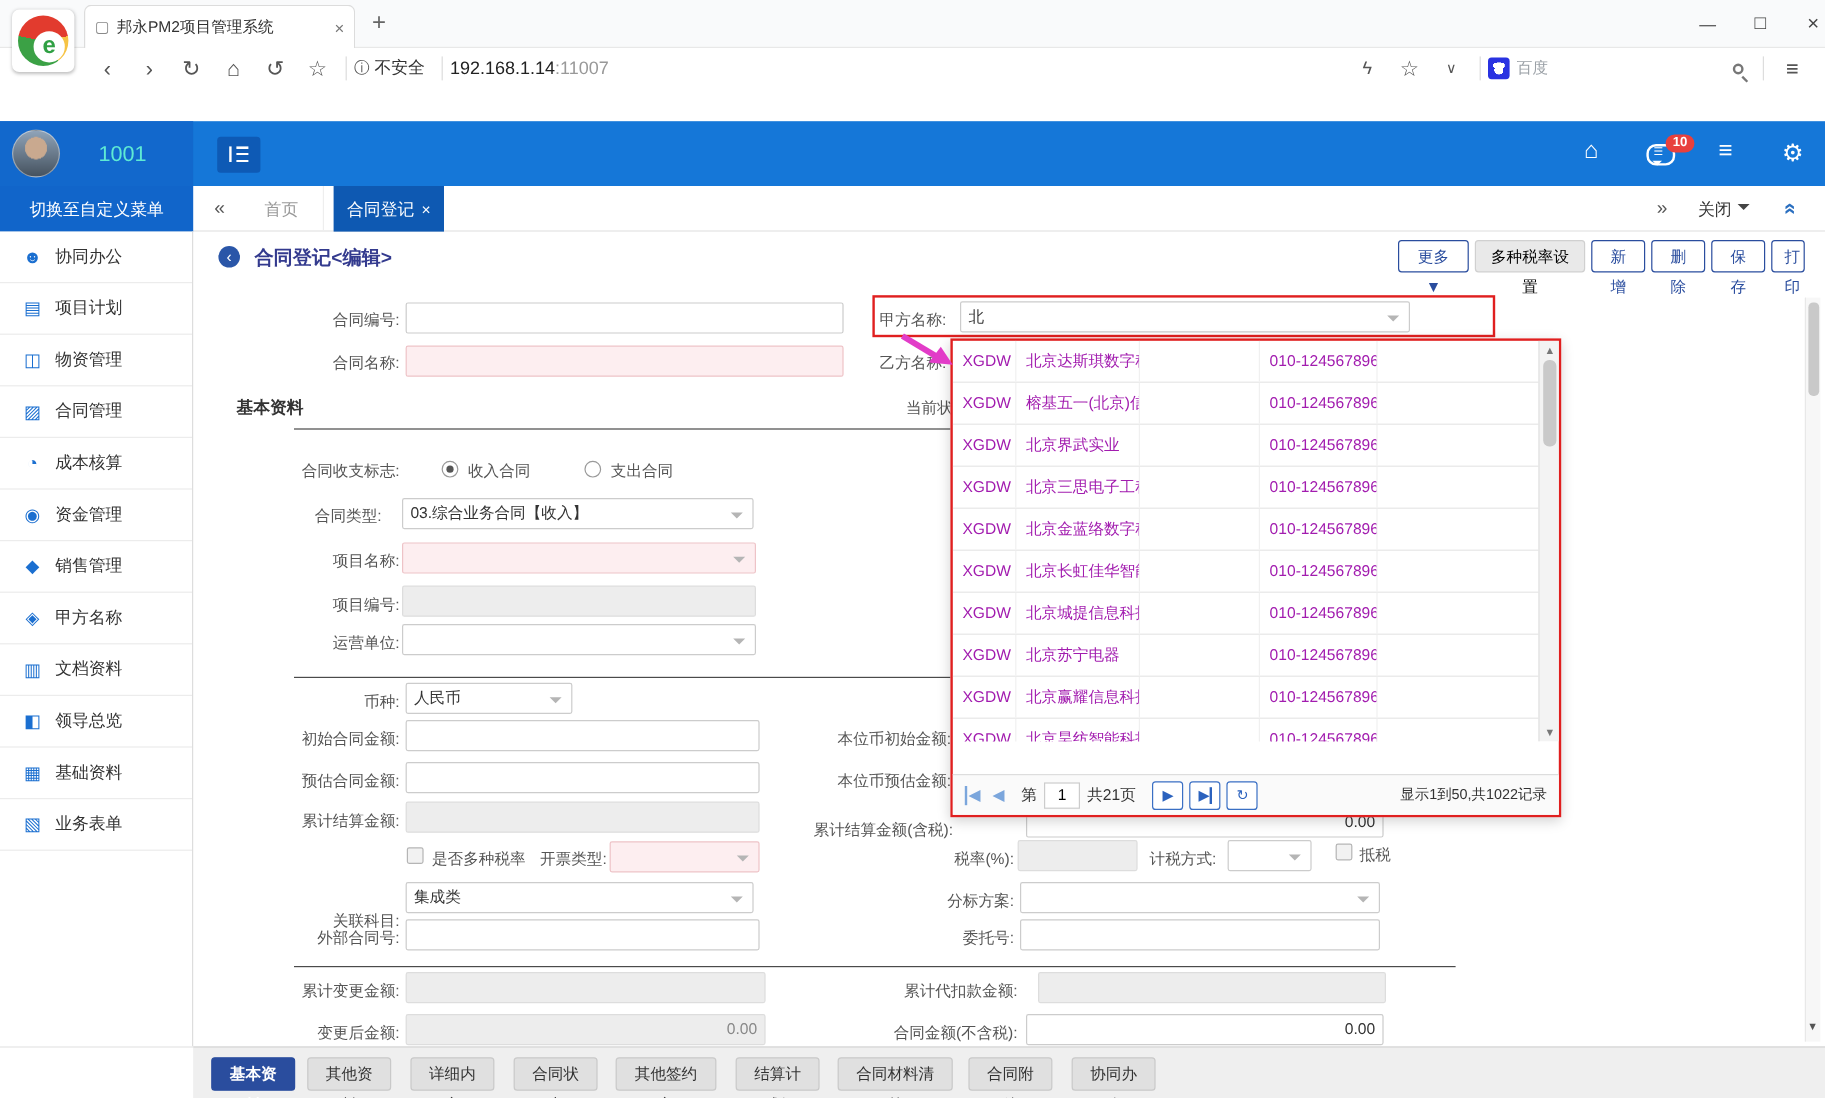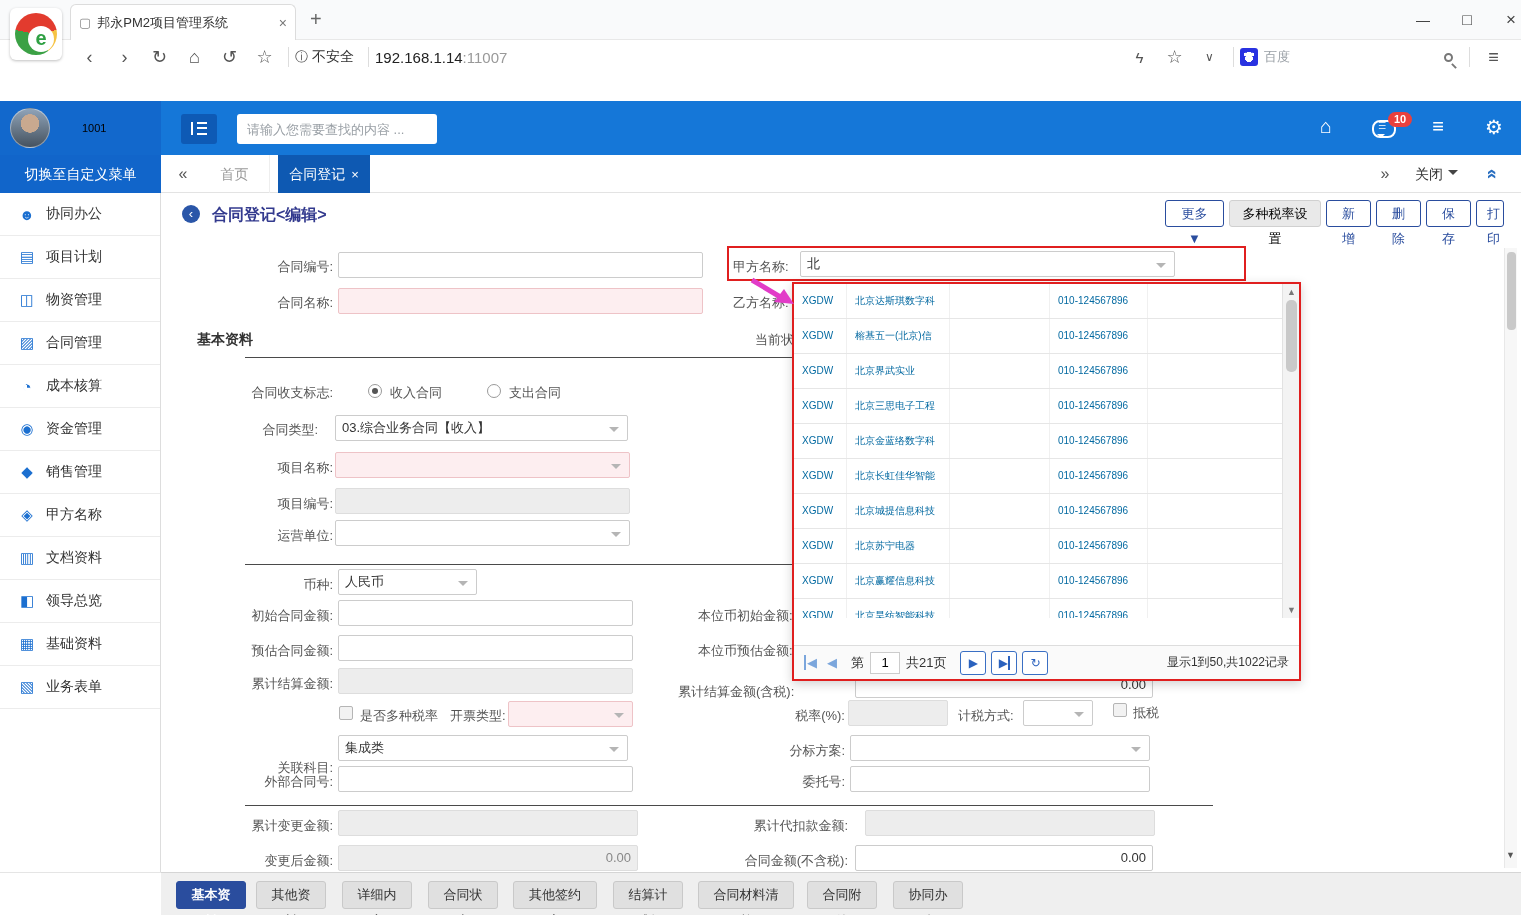--- a/index.html
+++ b/index.html
@@ -32,21 +32,21 @@
   .paw { width:15px; height:15px; border-radius:50%; background:radial-gradient(circle at 50% 68%, #2932e1 0 48%, transparent 50%), radial-gradient(circle at 18% 28%, #e23b2e 0 20%, transparent 22%), radial-gradient(circle at 50% 10%, #f6c344 0 20%, transparent 22%), radial-gradient(circle at 82% 28%, #3ba145 0 20%, transparent 22%); margin:0 5px 0 18px; }
   .folder { width:16px; height:12px; background:#f7ce55; border-radius:2px; position:relative; margin:0 5px 0 30px; }
   .folder::before { content:""; position:absolute; left:0; top:-3px; width:7px; height:3px; background:#f7ce55; border-radius:2px 2px 0 0; }
   .mag { display:inline-block; width:9px; height:9px; border:2px solid #777; border-radius:50%; position:relative; }
   .mag::after { content:""; position:absolute; left:7px; top:8px; width:2px; height:6px; background:#777; transform:rotate(-45deg); }
 
   
   .app-header { position:absolute; left:0; top:101px; width:1521px; height:54px; background:#1577d8; }
   .user-block { position:absolute; left:0; top:0; width:161px; height:54px; background:#1268cc; display:flex; align-items:center; }
   .avatar { width:40px; height:40px; border-radius:50%; margin-left:10px; background:radial-gradient(circle at 50% 38%, #c9a98f 0 30%, transparent 31%), linear-gradient(#8fa3b8, #45525f); border:1px solid rgba(255,255,255,.4); }
-  .uid { color:#000000; font-size:11px; margin-left:32px; }
+  .uid { color:#5eead4; font-size:18px; margin-left:32px; }
   .toggle-btn { position:absolute; left:181px; top:13px; width:36px; height:30px; background:#0e5ab5; border-radius:3px; color:#fff; text-align:center; }
   .toggle-btn .bars { display:inline-block; margin-top:8px; width:16px; height:13px; border-left:2px solid #fff; background:repeating-linear-gradient(#fff 0 2px, transparent 2px 5.5px); background-position:4px 0; background-size:12px 100%; background-repeat:no-repeat; }
   .hd-search { position:absolute; left:237px; top:13px; width:200px; height:30px; background:#fff; border-radius:3px; border:none; padding:0 10px; font-size:13px; color:#333; }
   .hd-search::placeholder { color:#9aa0a6; }
   .hd-ic { position:absolute; top:14px; color:#fff; font-size:20px; width:28px; text-align:center; }
   .chat-bubble { position:absolute; left:1372px; top:120px; width:24px; height:18px; border:2px solid #fff; border-radius:8px; z-index:2;}
   .chat-bubble::before { content:""; position:absolute; left:3px; bottom:-6px; border:4px solid transparent; border-top-color:#fff; }
   .chat-bubble::after { content:"☰"; position:absolute; left:4px; top:-1px; font-size:9px; color:#fff; }
   .badge { position:absolute; left:1388px; top:112px; min-width:24px; height:15px; background:#e8403d; border-radius:8px; color:#fff; font-size:11px; font-weight:bold; text-align:center; line-height:15px; padding:0 4px; z-index:3; }
 
@@ -86,21 +86,21 @@
   .radio.on::after { content:""; position:absolute; left:3px; top:3px; width:6px; height:6px; border-radius:50%; background:#555; }
   .cbox { position:absolute; width:14px; height:14px; border:1px solid #b5b5b5; background:#f2f2f2; border-radius:2px; }
   .flbl { position:absolute; font-size:13px; color:#555; white-space:nowrap; }
 
   
   .popup { position:absolute; left:792px; top:282px; width:509px; height:399px; background:#fff; border:2px solid #e01f1f; z-index:20; box-shadow:0 3px 10px rgba(0,0,0,.18); }
   .pp-head { display:flex; height:29px; background:#eef1f8; border-bottom:1px solid #ccd2e2; }
   .pp-head div { font-size:13px; color:#333; font-weight:bold; line-height:28px; padding-left:8px; border-right:1px solid #d8dde9; }
   .pp-body { position:relative; height:334px; overflow:hidden; }
   .pp-row { display:flex; height:35px; border-bottom:1px solid #e6e6e6; }
-  .pp-row div { font-size:10px; color:#0369a1; line-height:34px; padding-left:8px; white-space:nowrap; overflow:hidden; border-right:1px solid #f0f0f0; }
+  .pp-row div { font-size:13px; color:#a21caf; line-height:34px; padding-left:8px; white-space:nowrap; overflow:hidden; border-right:1px solid #f0f0f0; }
   .c1{width:53px;} .c2{width:103px;} .c3{width:100px;} .c4{width:98px;} .c5{width:131px; border-right:none!important;}
   .pp-scroll { position:absolute; right:0; top:0; width:17px; height:334px; background:#f3f3f3; border-left:1px solid #e2e2e2; }
   .pp-thumb { position:absolute; left:3px; top:16px; width:11px; height:72px; background:#c9c9c9; border-radius:5px; }
   .pp-arrow { position:absolute; left:4px; font-size:9px; color:#777; }
   .pp-pager { position:absolute; left:0; bottom:0; width:505px; height:34px; background:#fafafa; border-top:1px solid #ddd; display:flex; align-items:center; font-size:13px; color:#333; }
   .pg-ic { color:#7ba6dc; font-size:13px; margin-left:10px; }
   .pg-first { border-left:2px solid #7ba6dc; padding-left:1px; }
   .pg-input { width:30px; height:22px; border:1px solid #ccc; text-align:center; font-size:13px; margin:0 6px; }
   .pg-btn { width:26px; height:24px; border:1px solid #3a6fc4; border-radius:3px; background:#fff; color:#2b62be; font-size:12px; text-align:center; line-height:22px; margin-left:5px; }
   .pg-last { border-right:2px solid #2b62be; padding-right:0; }
@@ -169,21 +169,20 @@
     </div>
   </div>
 
 
   <div class="app-header">
     <div class="user-block">
       <div class="avatar"></div>
       <span class="uid">1001</span>
     </div>
     <div class="toggle-btn"><span class="bars"></span></div>
-    <input class="hd-search" placeholder="请输入您需要查找的内容 ..." style="">
     <span class="hd-ic" style="left:1312px;">⌂</span>
     <span class="hd-ic" style="left:1424px;">≡</span>
     <span class="hd-ic" style="left:1480px;">⚙</span>
   </div>
   <div class="chat-bubble"></div>
   <div class="badge">10</div>
 
   <div class="tab-strip">
     <div class="switch-block">切换至自定义菜单</div>
     <span class="ts-ic" style="left:170px; width:26px;">«</span>

